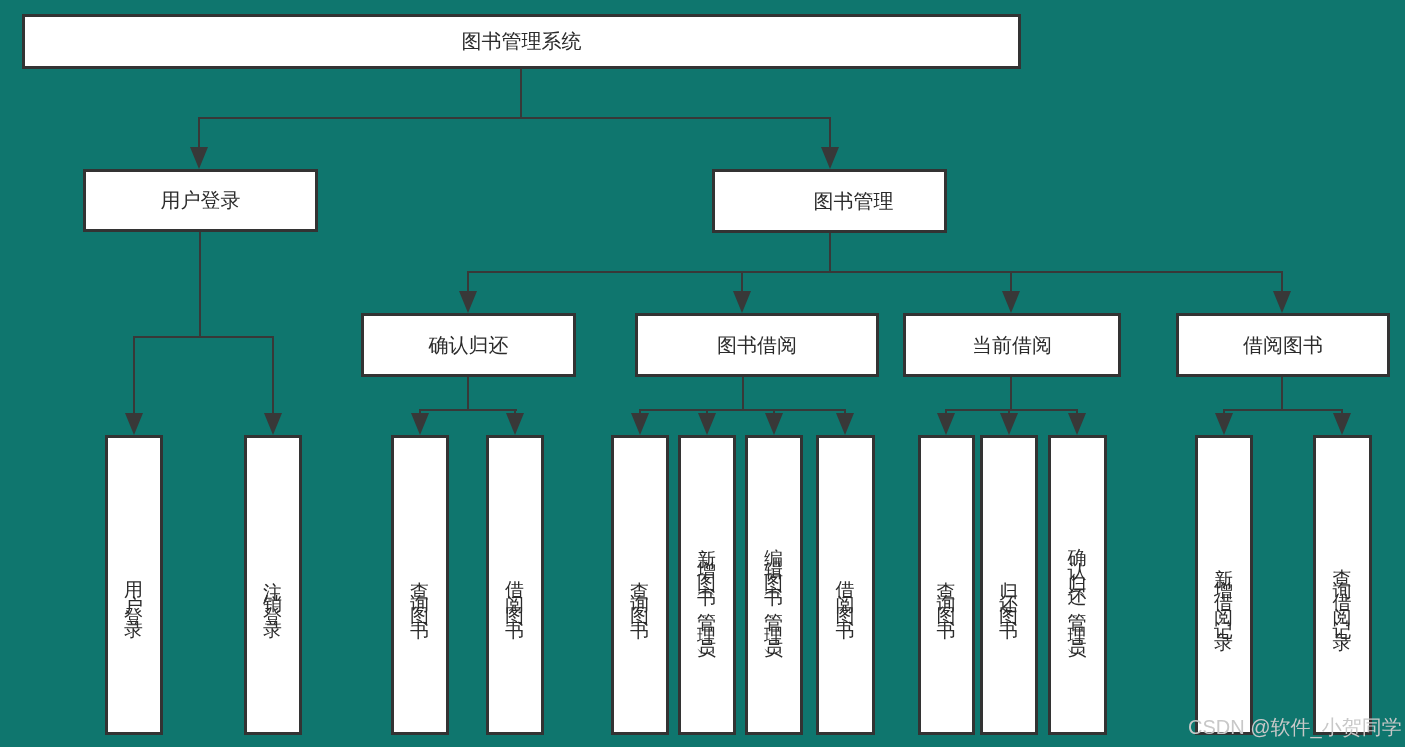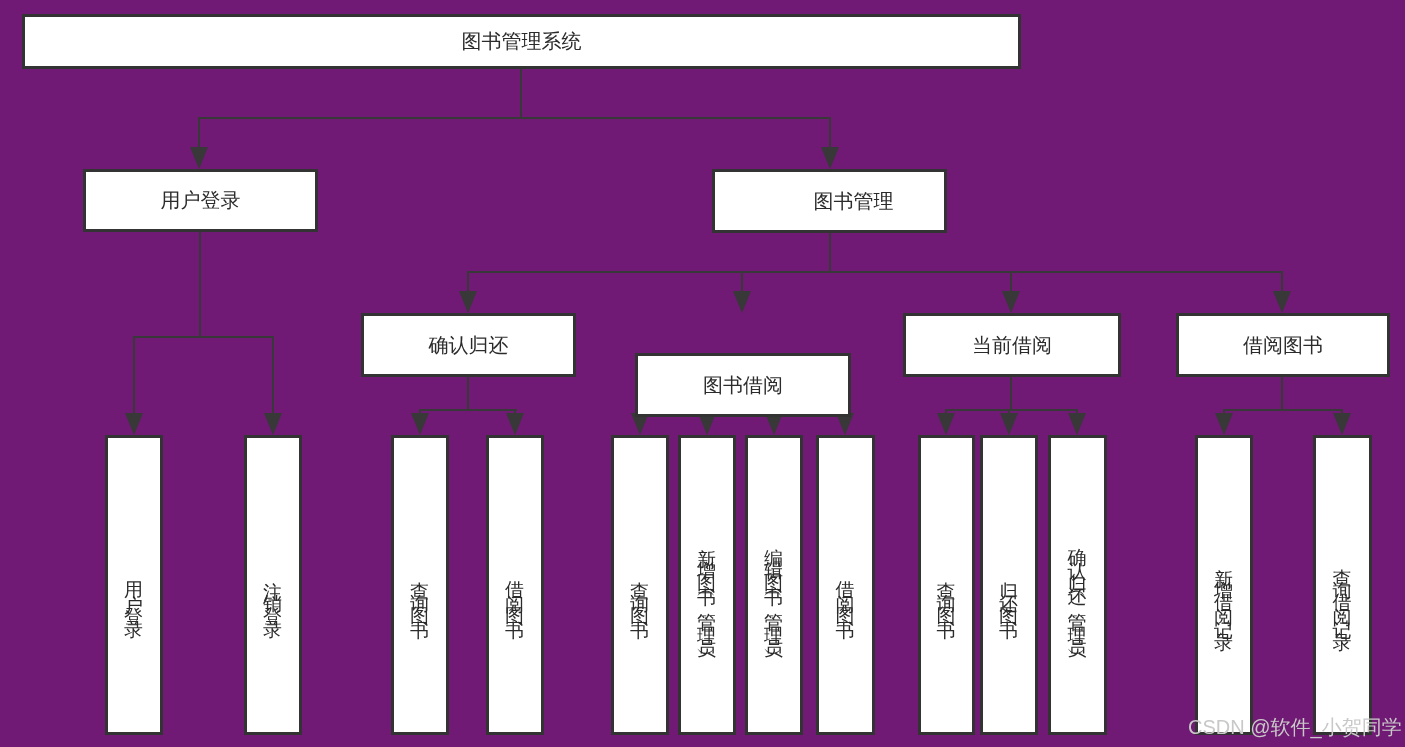--- a/index.html
+++ b/index.html
@@ -1,17 +1,17 @@
 <!DOCTYPE html>
 <html><head>
 <meta charset="utf-8">
 <style>
   html,body{margin:0;padding:0;background:#ffffff;}
   .canvas{
-    position:relative;width:1405px;height:747px;background:#701a75;overflow:hidden;
+    position:relative;width:1405px;height:747px;background:#0f766e;overflow:hidden;
     font-family:"Liberation Sans","DejaVu Sans",sans-serif;color:#2b2b2b;
   }
   .node{
     position:absolute;box-sizing:border-box;border:3px solid #333333;background:#ffffff;
     display:flex;align-items:center;justify-content:center;font-size:20px;color:#2b2b2b;
   }
   .leaf{font-size:19px;}
   .vtext{
     writing-mode:vertical-rl;text-orientation:mixed;letter-spacing:13px;line-height:1;
     white-space:nowrap;padding-top:13px; 
@@ -98,21 +98,21 @@
   <div class="node" style="left:83px;top:169px;width:235px;height:63px;">
     <span>用户登录</span>
   </div>
   <div class="node" style="left:712px;top:169px;width:235px;height:64px;padding-left:48px;">
     <span>图书管理</span>
   </div>
 
   <div class="node" style="left:361px;top:313px;width:215px;height:64px;">
     <span>确认归还</span>
   </div>
-  <div class="node" style="left:635px;top:313px;width:216px;height:64px;margin-top:40px;">
+  <div class="node" style="left:635px;top:313px;width:244px;height:64px;">
     <span>图书借阅</span>
   </div>
   <div class="node" style="left:903px;top:313px;width:218px;height:64px;">
     <span>当前借阅</span>
   </div>
   <div class="node" style="left:1176px;top:313px;width:214px;height:64px;">
     <span>借阅图书</span>
   </div>
 
   <div class="node leaf" style="left:105px;top:435px;width:58px;height:300px;">

